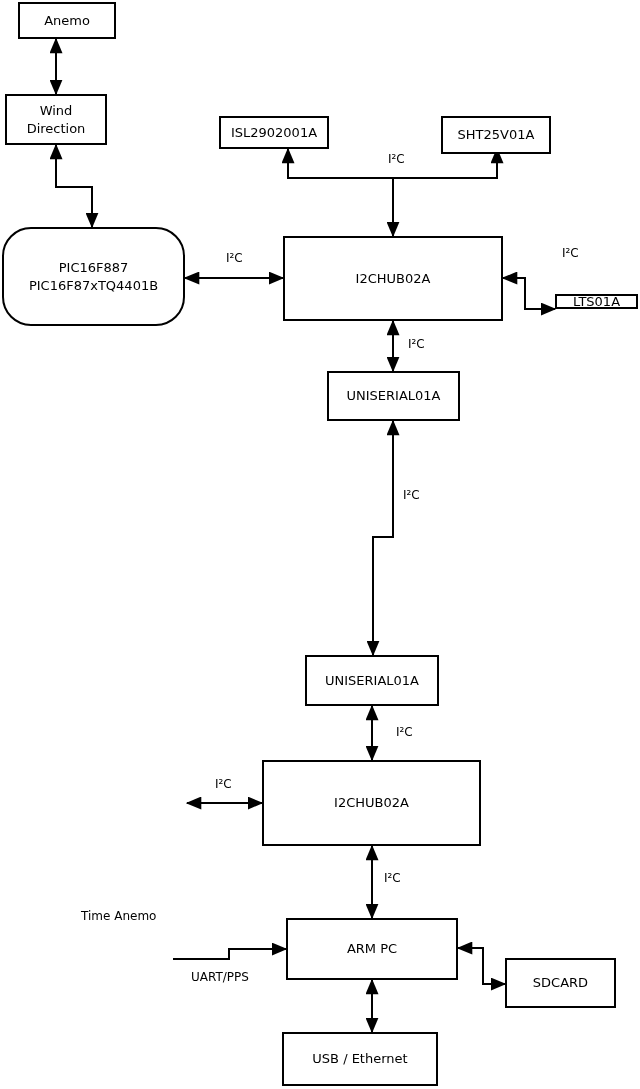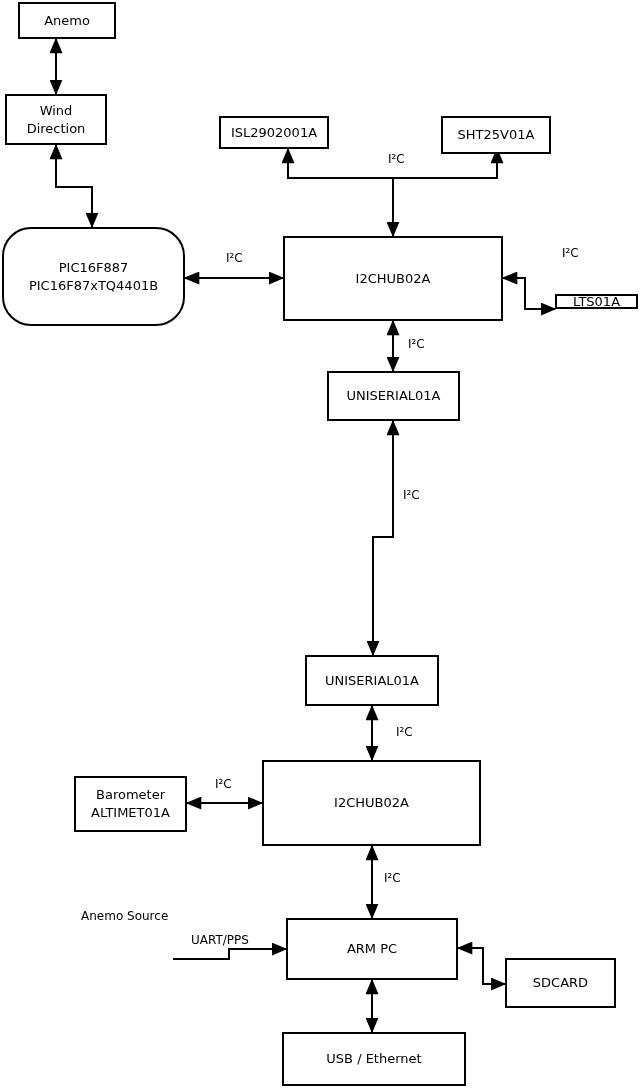--- a/index.html
+++ b/index.html
@@ -91,45 +91,43 @@
   <div class="node" style="left:441px; top:116px; width:110px; height:38px;">SHT25V01A</div>
 
   <div class="node" style="left:283px; top:236px; width:220px; height:85px;">I2CHUB02A</div>
 
   <div class="node" style="left:555px; top:294px; width:83px; height:15px;">LTS01A</div>
 
   <div class="node" style="left:327px; top:371px; width:133px; height:50px;">UNISERIAL01A</div>
 
   <div class="node" style="left:305px; top:655px; width:134px; height:51px;">UNISERIAL01A</div>
 
-  <div class="node" style="left:74px; top:776px; width:113px; height:56px;">Barometer
-ALTIMET01A</div>
 
   <div class="node" style="left:262px; top:760px; width:219px; height:86px;">I2CHUB02A</div>
 
 
   <div class="node" style="left:505px; top:958px; width:111px; height:50px;">SDCARD</div>
 
   <div class="node" style="left:286px; top:918px; width:172px; height:62px;">ARM PC</div>
 
-  <div class="node" style="left:282px; top:1032px; width:184px; height:54px;">USB / Ethernet</div>
+  <div class="node" style="left:282px; top:1032px; width:156px; height:54px;">USB / Ethernet</div>
 
   <div class="edge-label" style="left:388px; top:152px;">I²C</div>
 
   <div class="edge-label" style="left:226px; top:251px;">I²C</div>
 
   <div class="edge-label" style="left:562px; top:246px;">I²C</div>
 
   <div class="edge-label" style="left:408px; top:337px;">I²C</div>
 
   <div class="edge-label" style="left:403px; top:488px;">I²C</div>
 
   <div class="edge-label" style="left:396px; top:725px;">I²C</div>
 
   <div class="edge-label" style="left:215px; top:777px;">I²C</div>
 
   <div class="edge-label" style="left:384px; top:871px;">I²C</div>
 
-  <div class="edge-label" style="left:81px; top:909px;">Anemo Source</div>
+  <div class="edge-label" style="left:81px; top:909px;">Time Anemo</div>
 
-  <div class="edge-label" style="left:191px; top:933px;">UART/PPS</div>
+  <div class="edge-label" style="left:191px; top:970px;">UART/PPS</div>
 
 </div>
 
 </body></html>

